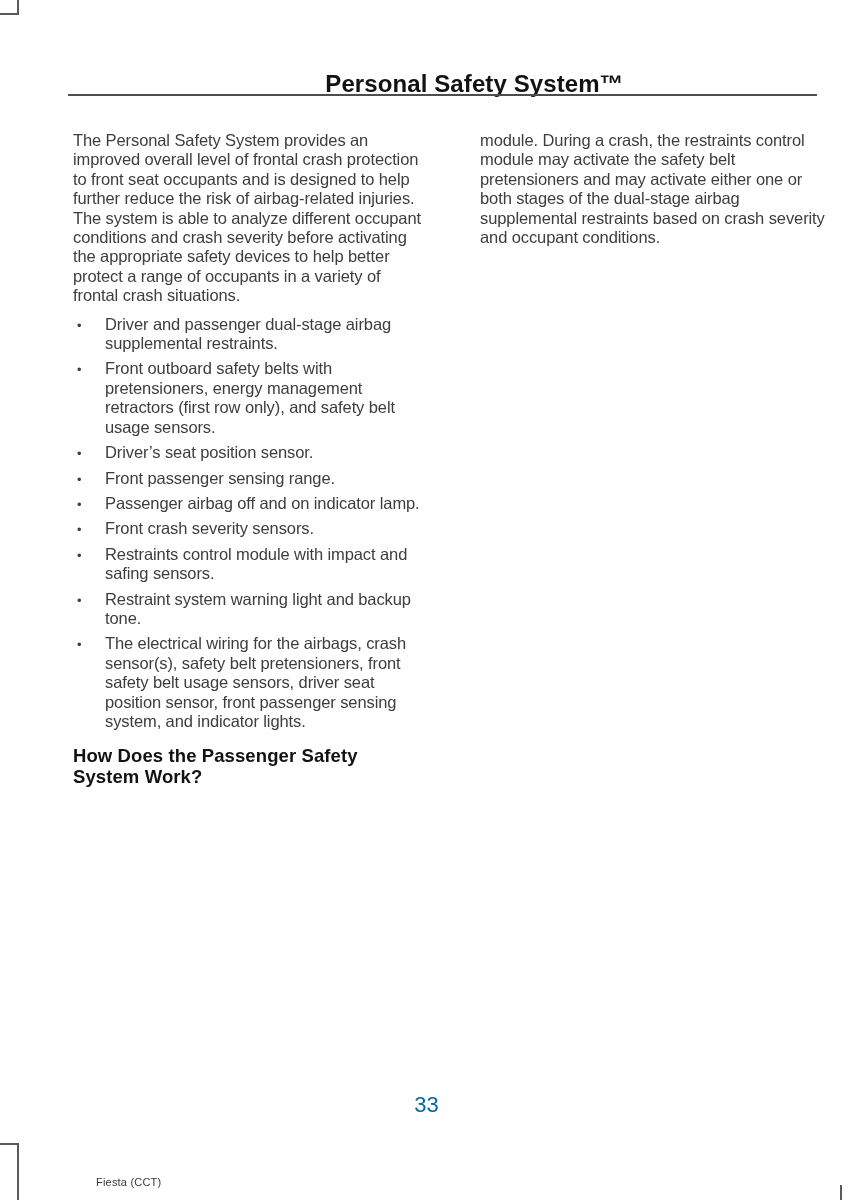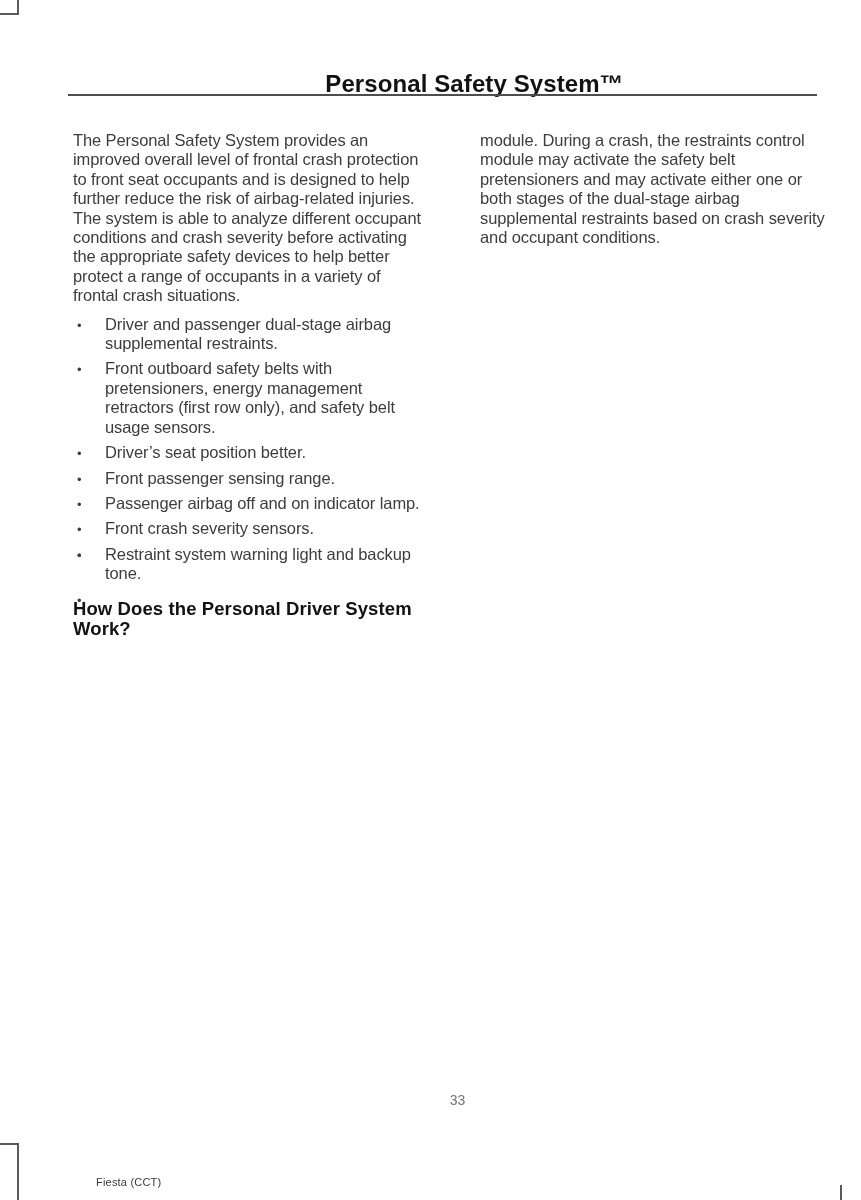--- a/index.html
+++ b/index.html
@@ -93,25 +93,25 @@
     font-size: 18.5px;
     line-height: 20.5px;
     font-weight: bold;
     letter-spacing: 0.1px;
     color: var(--heading-text, #121212);
   }
 
   .page-number {
     position: absolute;
     top: 1092px;
-    left: 83px;
+    left: 52px;
     width: 749px;
     text-align: center;
-    font-size: 14px;
-    color: #737373;
+    font-size: 22px;
+    color: #0369a1;
   }
   .footer {
     position: absolute;
     top: 1176px;
     left: 68px;
     font-size: 11px;
     letter-spacing: 0.2px;
     color: #3a3a3a;
     margin-left: 28px;
   }
@@ -125,29 +125,29 @@
   <div class="crop-mark br"></div>
 
   <h1 class="title">Personal Safety System™</h1>
   <div class="rule"></div>
 
   <div class="col col-left">
     <p>The Personal Safety System provides an improved overall level of frontal crash protection to front seat occupants and is designed to help further reduce the risk of airbag-related injuries. The system is able to analyze different occupant conditions and crash severity before activating the appropriate safety devices to help better protect a range of occupants in a variety of frontal crash situations.</p>
     <ul class="bullets">
         <li><span class="bullet">•</span><span>Driver and passenger dual-stage airbag supplemental restraints.</span></li>
         <li><span class="bullet">•</span><span>Front outboard safety belts with pretensioners, energy management retractors (first row only), and safety belt usage sensors.</span></li>
-        <li><span class="bullet">•</span><span>Driver’s seat position better.</span></li>
+        <li><span class="bullet">•</span><span>Driver’s seat position sensor.</span></li>
         <li><span class="bullet">•</span><span>Front passenger sensing range.</span></li>
         <li><span class="bullet">•</span><span>Passenger airbag off and on indicator lamp.</span></li>
         <li><span class="bullet">•</span><span>Front crash severity sensors.</span></li>
-        <li><span class="bullet">•</span></li>
+        <li><span class="bullet">•</span><span>Restraints control module with impact and safing sensors.</span></li>
         <li><span class="bullet">•</span><span>Restraint system warning light and backup tone.</span></li>
-        <li><span class="bullet">•</span></li>
+        <li><span class="bullet">•</span><span>The electrical wiring for the airbags, crash sensor(s), safety belt pretensioners, front safety belt usage sensors, driver seat position sensor, front passenger sensing system, and indicator lights.</span></li>
       </ul>
-    <h2>How Does the Personal Driver System Work?</h2>
+    <h2>How Does the Passenger Safety System Work?</h2>
   </div>
 
   <div class="col col-right">
     <p>module. During a crash, the restraints control module may activate the safety belt pretensioners and may activate either one or both stages of the dual-stage airbag supplemental restraints based on crash severity and occupant conditions.</p>
   </div>
 
   <div class="page-number">33</div>
   <div class="footer">Fiesta (CCT)</div>
 </div>
 

